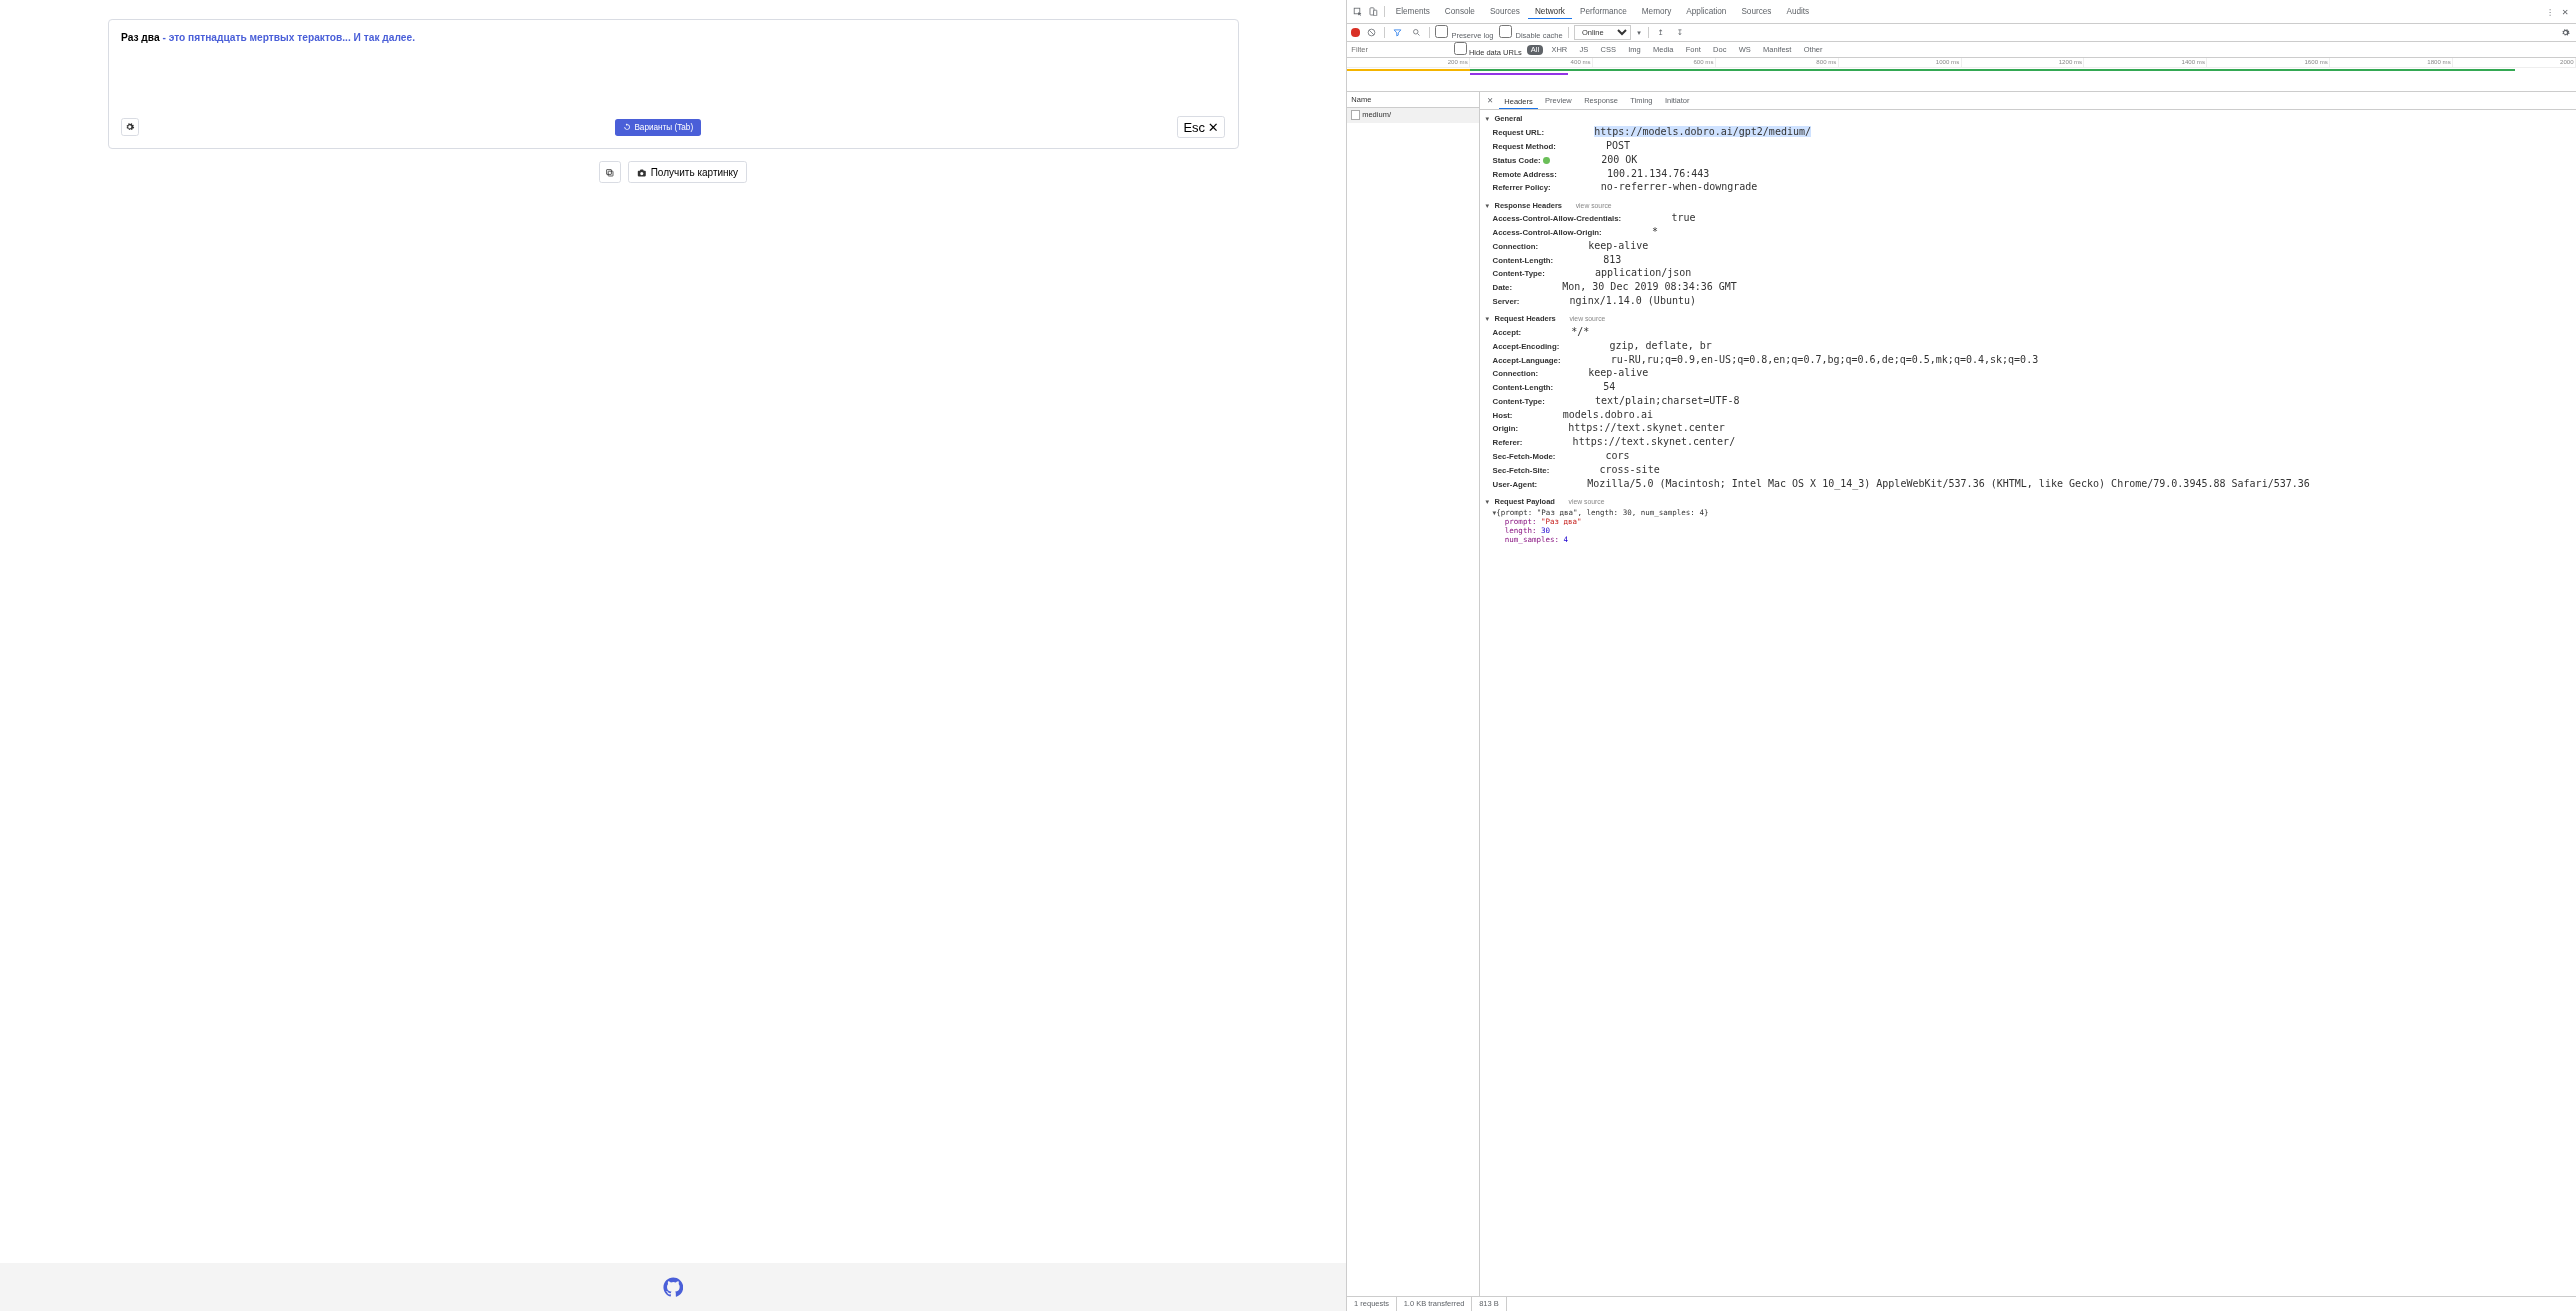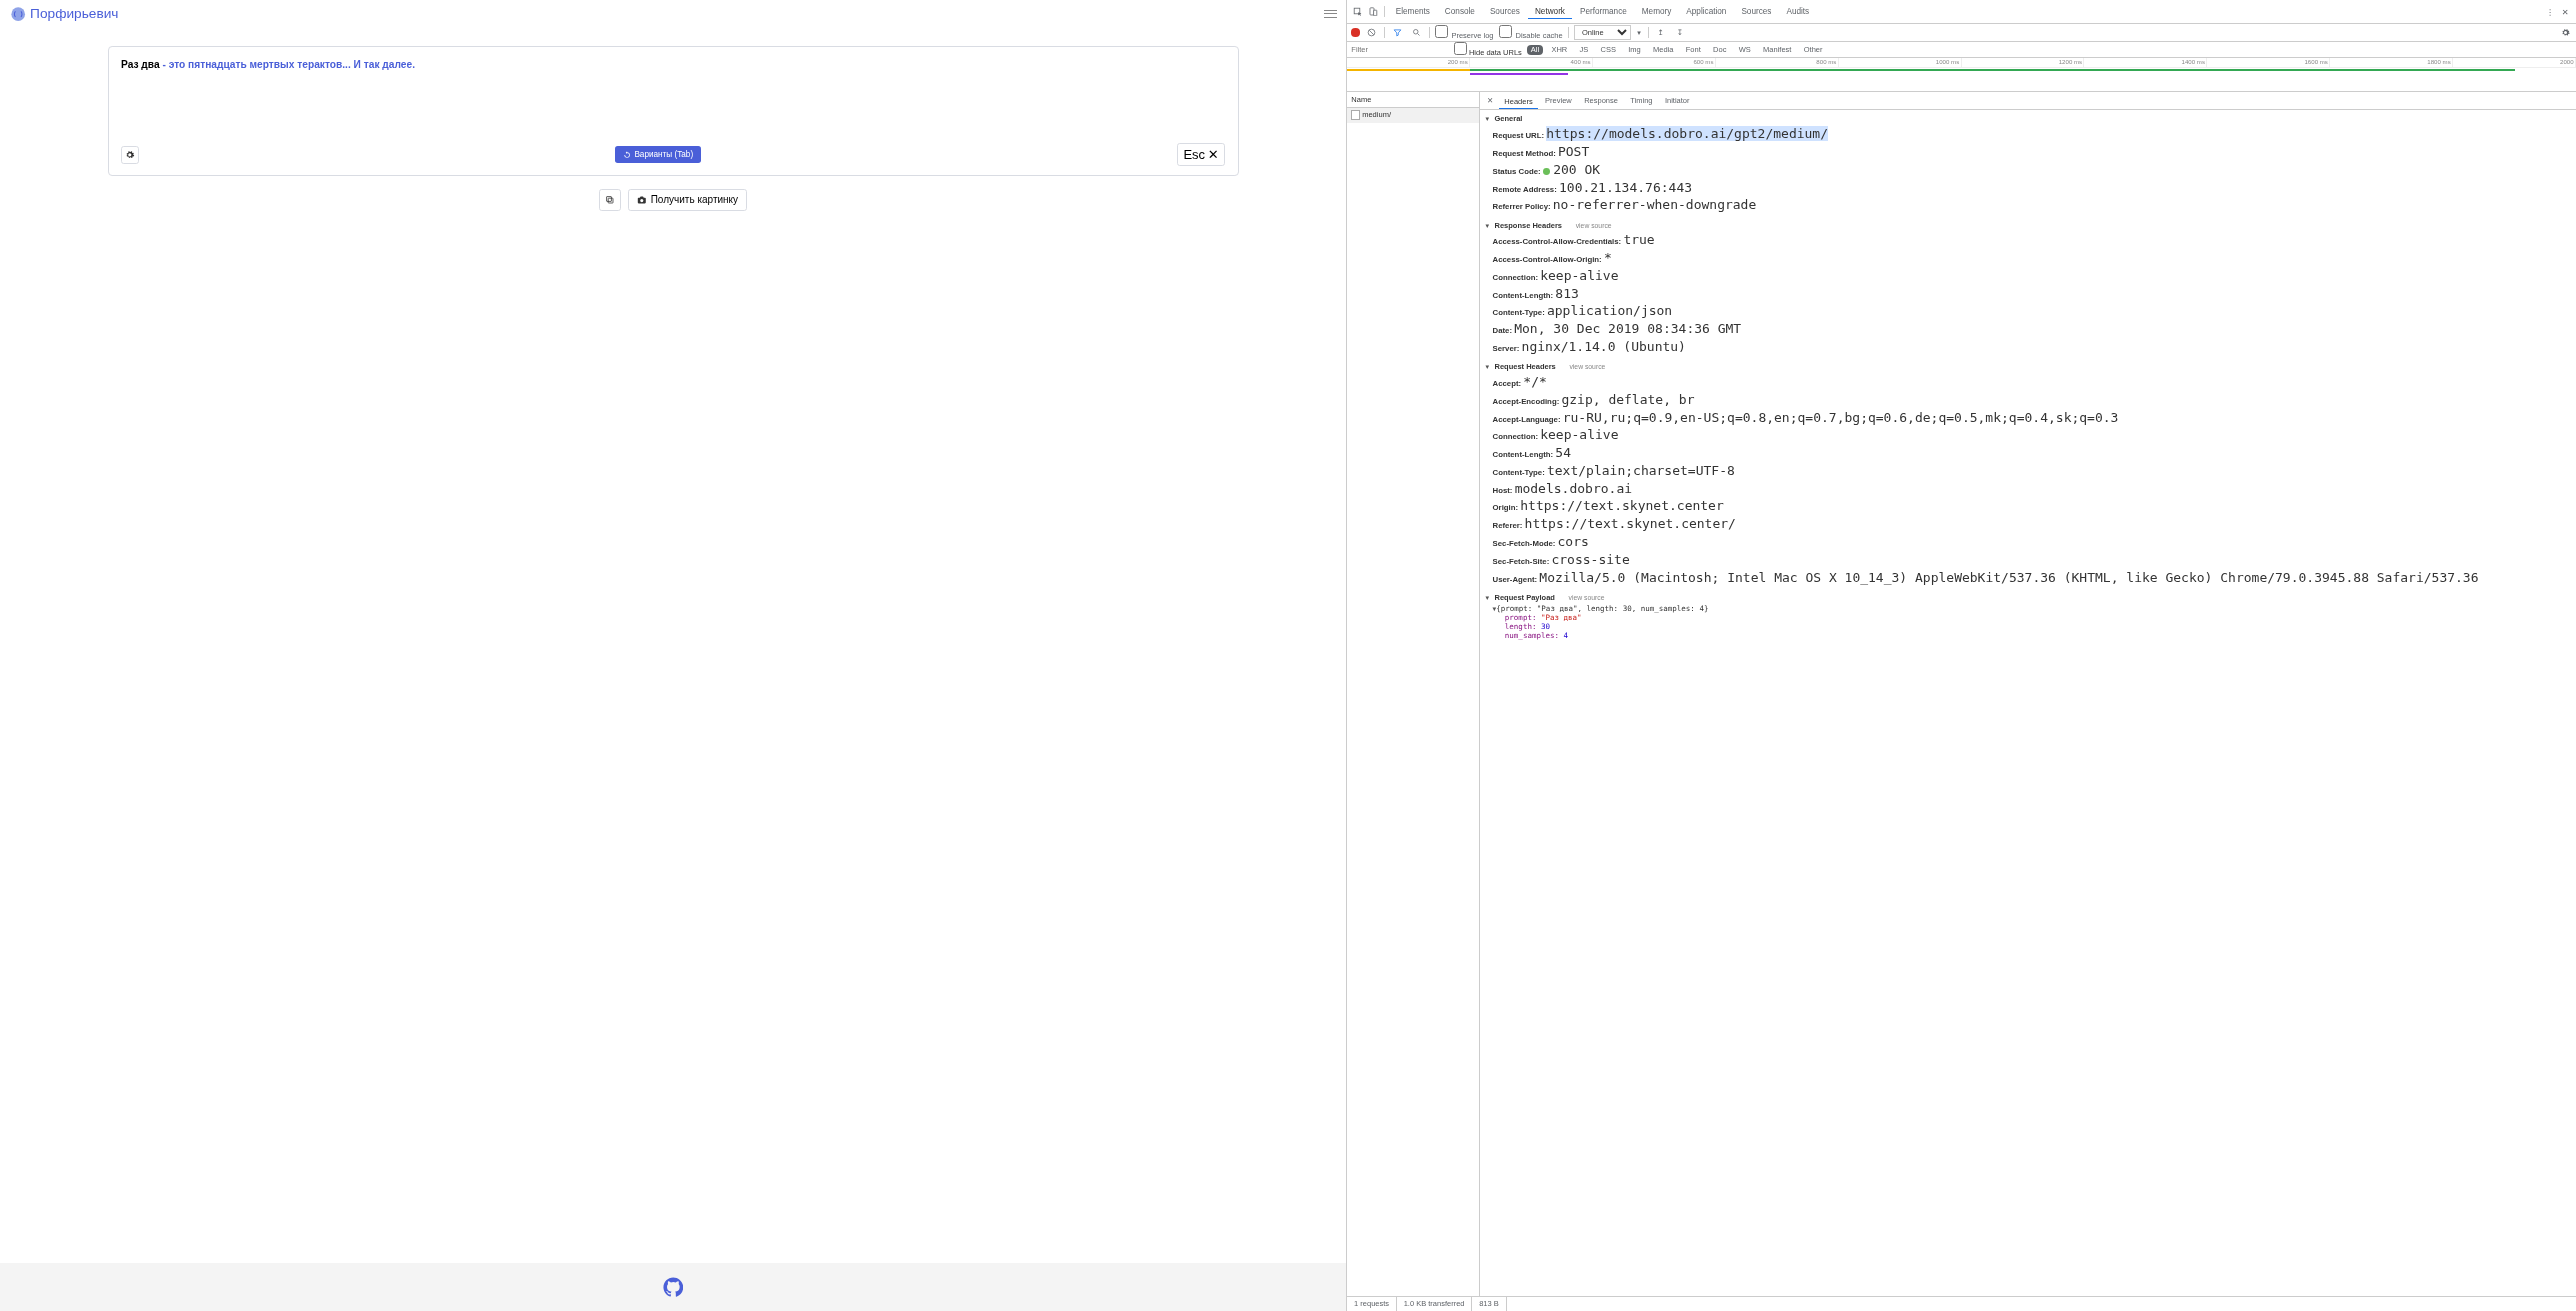--- a/index.html
+++ b/index.html
@@ -66,56 +66,40 @@
 .dt-detail-tab { padding: 3.4px 5.5px; color: #5f6368; cursor: pointer; }
 .dt-detail-tab.active { color: #333; border-bottom: 1.4px solid #1a73e8; padding-bottom: 2px; }
 
 .dt-section { padding: 2.7px 0; }
 .dt-sec-head { display: flex; align-items: center; gap: 4.1px; padding: 1.4px 4.1px; font-size: 7.5px; }
 .dt-sec-head .tri { font-size: 6.1px; color: #555; }
 .dt-sec-head b { font-weight: 600; }
 .dt-sec-head .vs { font-size: 6.8px; color: #888; margin-left: 9.6px; }
 .dt-kv { padding: 1.4px 4.1px 1.4px 12.3px; font-size: 7.8px; font-family: -apple-system, sans-serif; }
 .dt-kv b { font-weight: 600; }
-.dt-kv .mono { font-family: Menlo, Consolas, monospace; font-size: 13px; }
+.dt-kv .mono { font-family: Menlo, Consolas, monospace; font-size: 10px; margin-left: 48px; }
 .dt-kv .url { background: #cfe2ff; }
 .status-dot { display: inline-block; width: 6.8px; height: 6.8px; border-radius: 50%; background: #6bbf59; vertical-align: middle; margin-right: 1.4px; }
 
 .payload-tree { font-family: Menlo, Consolas, monospace; font-size: 7.5px; padding: 1.4px 4.1px 1.4px 12.3px; }
 .payload-tree .k { color: #881280; }
 .payload-tree .s { color: #c41a16; }
 .payload-tree .n { color: #1c00cf; }
 .payload-tree .line { padding-left: 0; }
 .payload-tree .indent { padding-left: 12.3px; }
 
 .dt-status { border-top: 0.7px solid #ccc; display: flex; font-size: 7.5px; color: #5f6368; }
 .dt-status span { padding: 2.7px 6.8px; border-right: 0.7px solid #ccc; }
 
 svg { display: block; }
 </style>
 </head>
 <body>
 
 <div class="left-pane">
-  <div class="lp-header">
-    <div class="lp-title-wrap">
-      <span>
-        <svg class="lp-logo" viewBox="0 0 24 24">
-            <circle cx="12" cy="12" r="10" fill="#8fa3e8"></circle>
-            <path d="M8 8c-2 2-2 6 0 8m8-8c2 2 2 6 0 8" stroke="#4a5fd8" stroke-width="1.5" fill="none"></path>
-          </svg>
-      </span>
-      <span class="lp-title">Порфирьевич</span>
-    </div>
-    <div class="hamburger">
-        <div></div>
-        <div></div>
-        <div></div>
-      </div>
-  </div>
 
   <div class="card">
     <div class="card-text">
       <span class="prompt">Раз два</span><span class="gen"> - это пятнадцать мертвых терактов... И так далее.</span>
     </div>
     <div class="card-actions">
       <button class="btn-icon-sq">
         <svg width="9.6" height="9.6" viewBox="0 0 24 24">
             <path fill="#333" d="M12 8a4 4 0 100 8 4 4 0 000-8zm9 4l2 1-1 3-2-.5-1.5 1.5.5 2-3 1-1-2h-2l-1 2-3-1 .5-2L7 16l-2 .5-1-3 2-1v-1l-2-1 1-3 2 .5L8.5 6 8 4l3-1 1 2h2l1-2 3 1-.5 2L19 7.5l2-.5 1 3-2 1v1z"></path>
           </svg>

